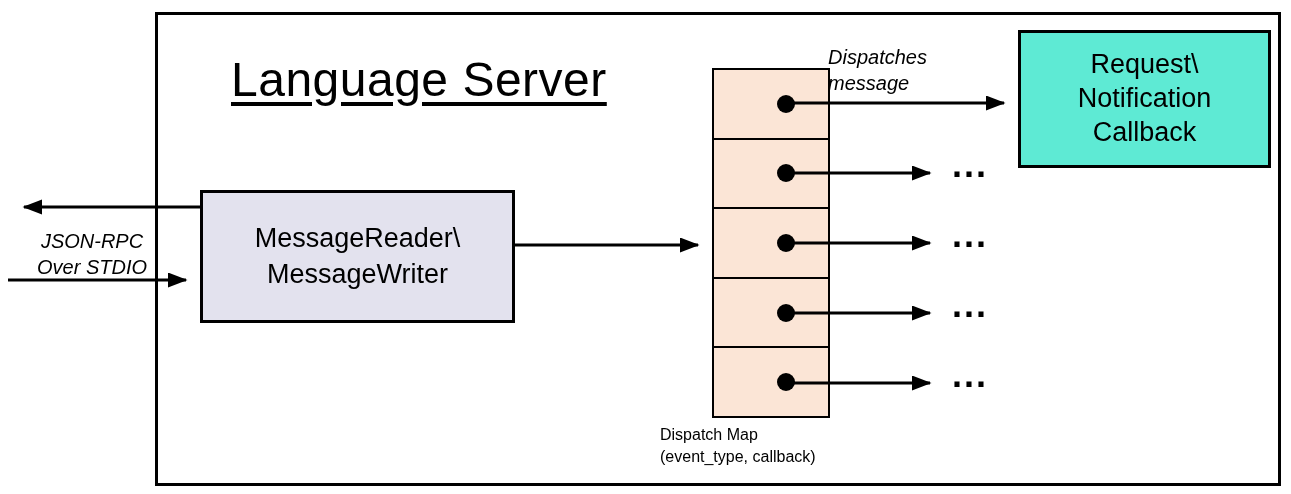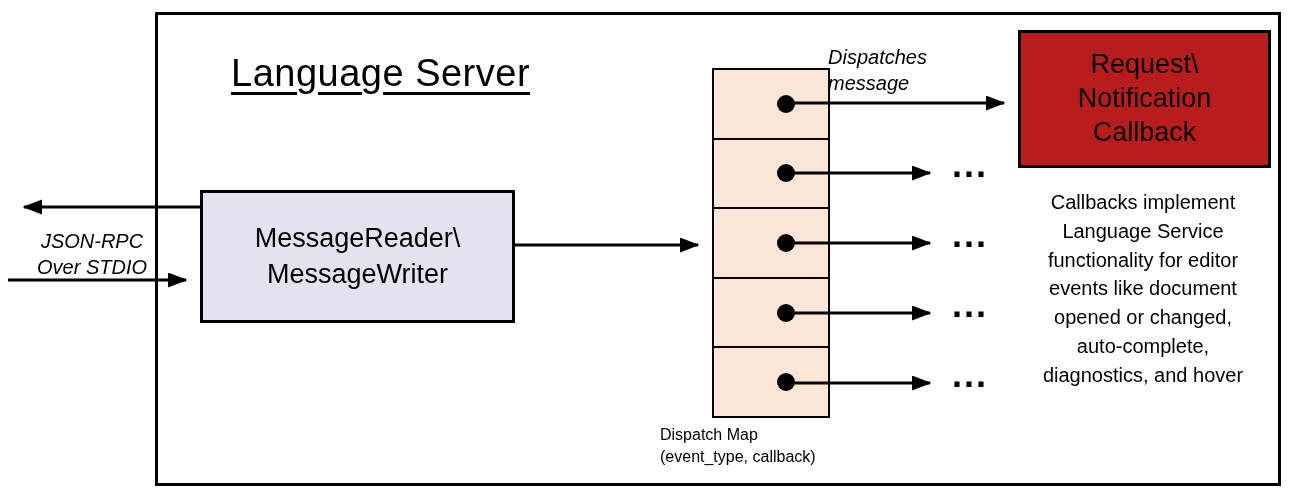--- a/index.html
+++ b/index.html
@@ -8,21 +8,21 @@
     font-family:"Liberation Sans", sans-serif; color:#000; overflow:hidden;
   }
   .multiline { white-space:pre-line; }
 
   .outer-box {
     position:absolute; left:155px; top:12px; width:1126px; height:474px;
     border:3px solid #000; box-sizing:border-box; background:transparent;
   }
 
   .title {
-    position:absolute; left:231px; top:52px; font-size:38px;
+    position:absolute; left:231px; top:52px; font-size:48px;
     text-decoration:underline; text-underline-offset:6px; letter-spacing:0.5px;
   }
 
   .stdio-label {
     position:absolute; left:22px; top:228px; width:140px; text-align:center;
     font-style:italic; font-size:20px; line-height:1.3;
   }
 
   .mr-box {
     position:absolute; left:200px; top:190px; width:315px; height:133px;
@@ -58,21 +58,21 @@
     font-size:16px; line-height:1.4;
   }
 
   .dispatches-label {
     position:absolute; left:828px; top:44px; width:130px; text-align:left;
     font-style:italic; font-size:20px; line-height:1.3;
   }
 
   .cb-box {
     position:absolute; left:1018px; top:30px; width:253px; height:138px;
-    background:#b91c1c; border:3px solid #000; box-sizing:border-box;
+    background:#5eead4; border:3px solid #000; box-sizing:border-box;
     display:flex; align-items:center; justify-content:center;
     text-align:center; font-size:27px; line-height:1.25;
   }
   .cb-note {
     position:absolute; left:1008px; top:188px; width:270px; text-align:center;
     font-size:20px; line-height:1.44;
   }
 
   .ellipsis {
     position:absolute; font-size:36px; font-weight:bold; letter-spacing:2px;
@@ -127,27 +127,20 @@
 (event_type, callback)</div>
 
   <div class="dispatches-label multiline">Dispatches
 message</div>
 
   <div class="cb-box">
     <span class="multiline">Request\
 Notification
 Callback</span>
   </div>
-  <div class="cb-note multiline">Callbacks implement
-Language Service
-functionality for editor
-events like document
-opened or changed,
-auto-complete,
-diagnostics, and hover</div>
 
   <div class="ellipsis e1">...</div>
   <div class="ellipsis e2">...</div>
   <div class="ellipsis e3">...</div>
   <div class="ellipsis e4">...</div>
 
   <svg class="arrow-layer" width="1291" height="494" viewBox="0 0 1291 494">
     <defs>
       <marker id="ah" markerUnits="strokeWidth" markerWidth="7" markerHeight="6" refX="6" refY="2.5" orient="auto">
         <path d="M0,0 L6.5,2.5 L0,5 Z" fill="#000"></path>

